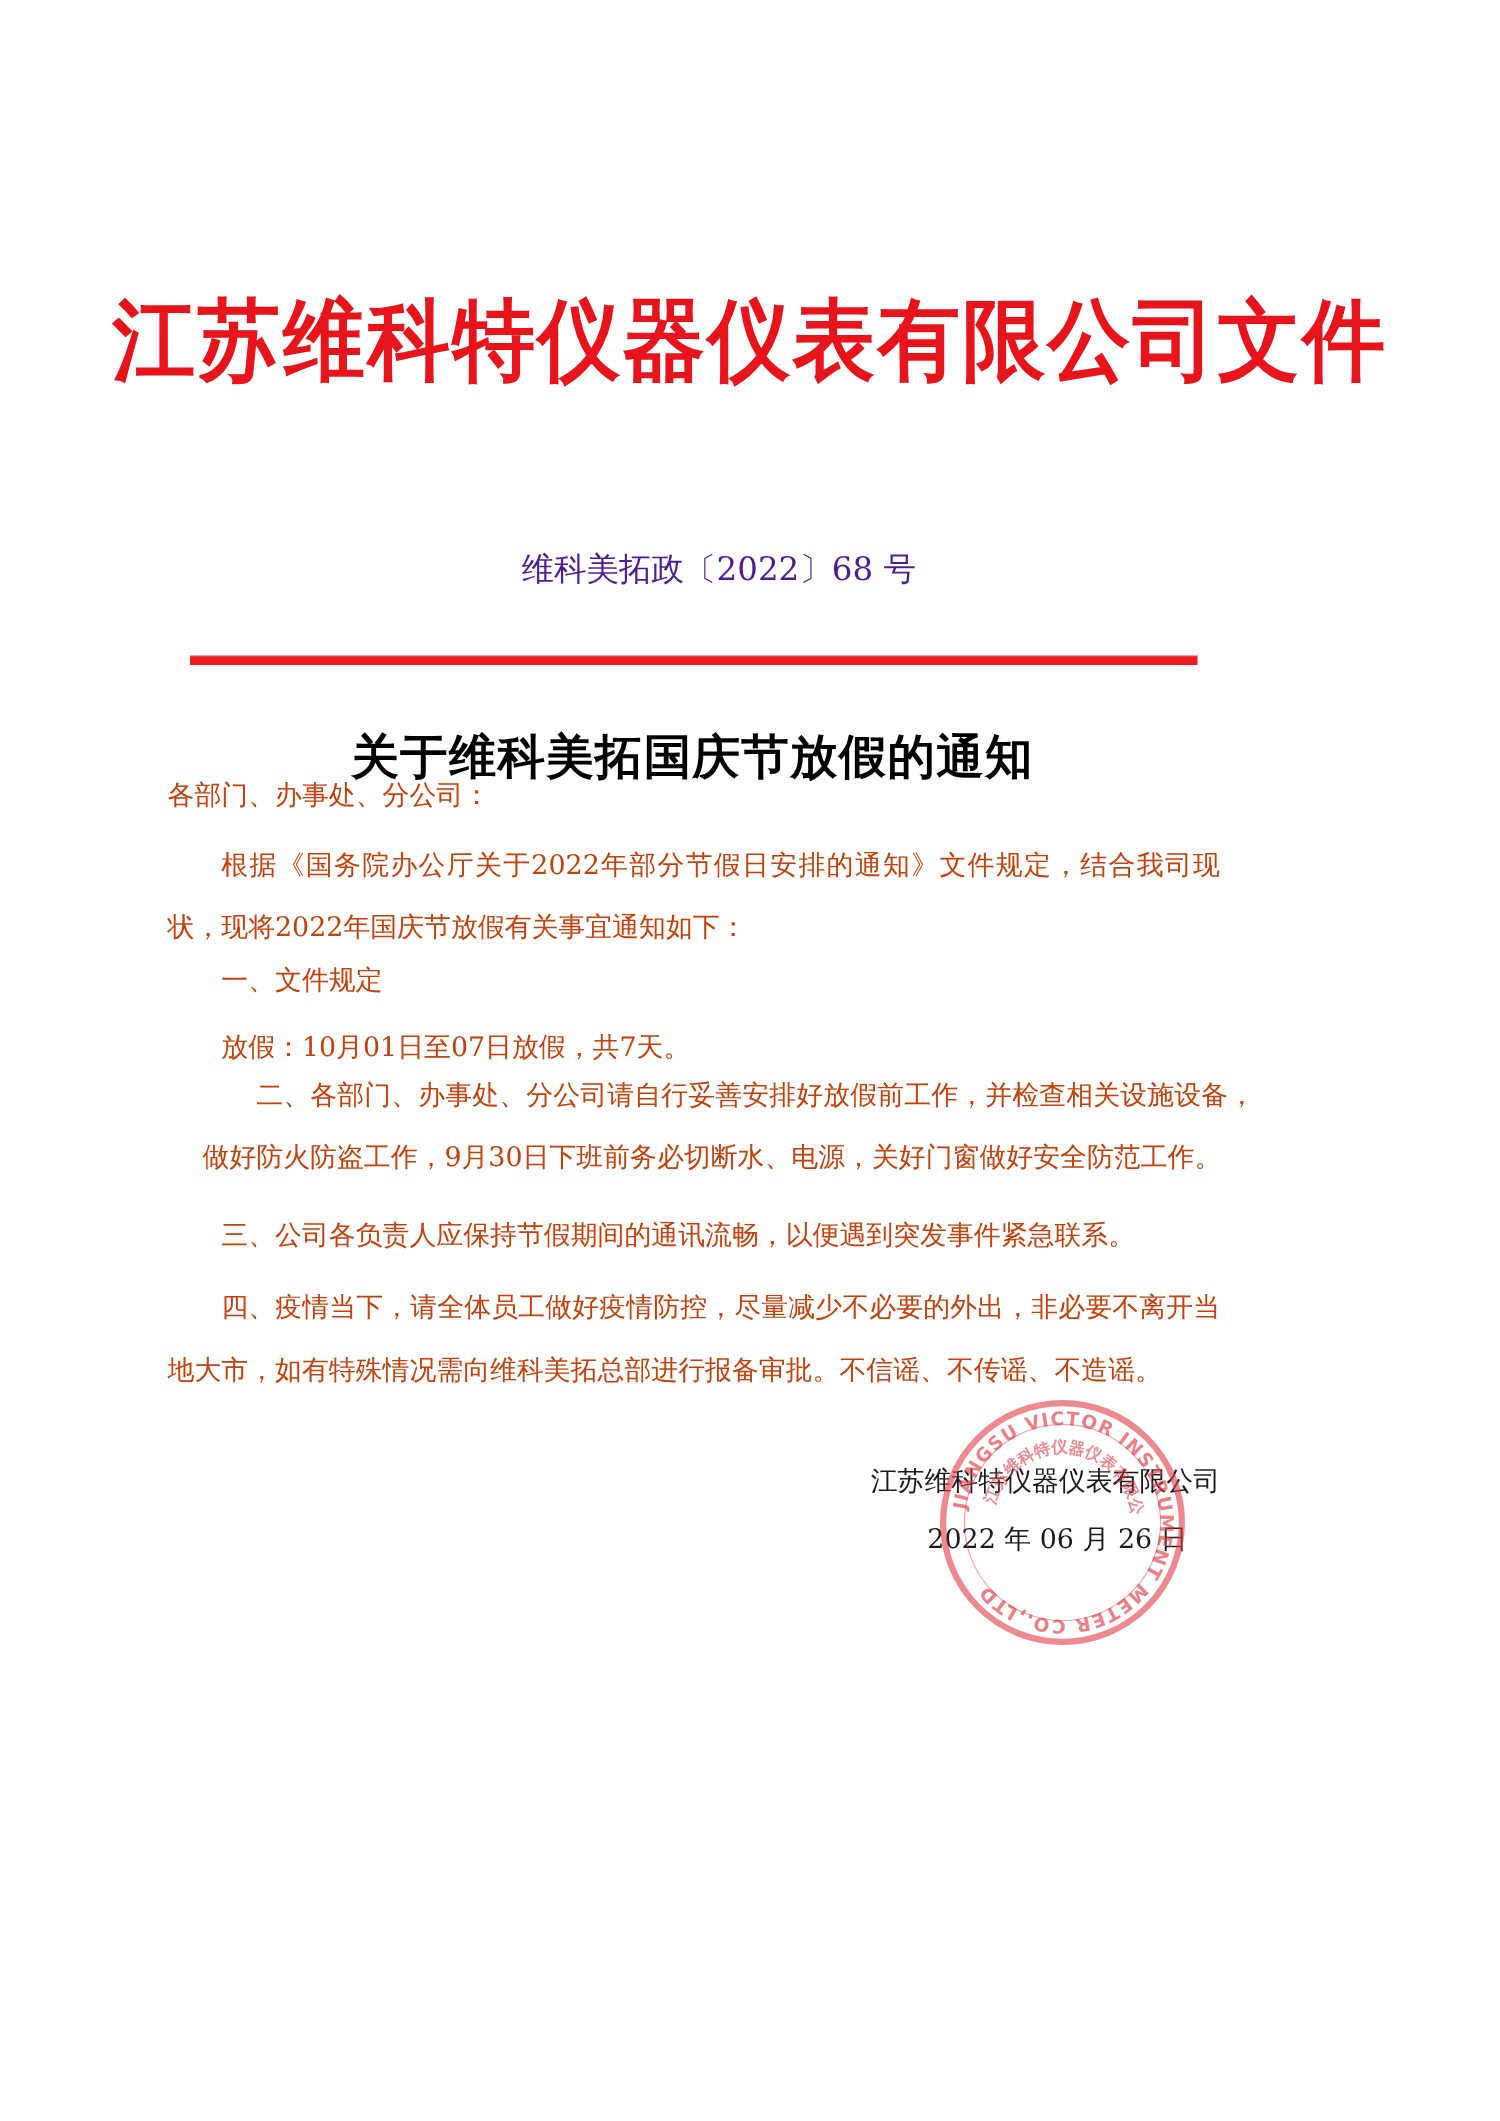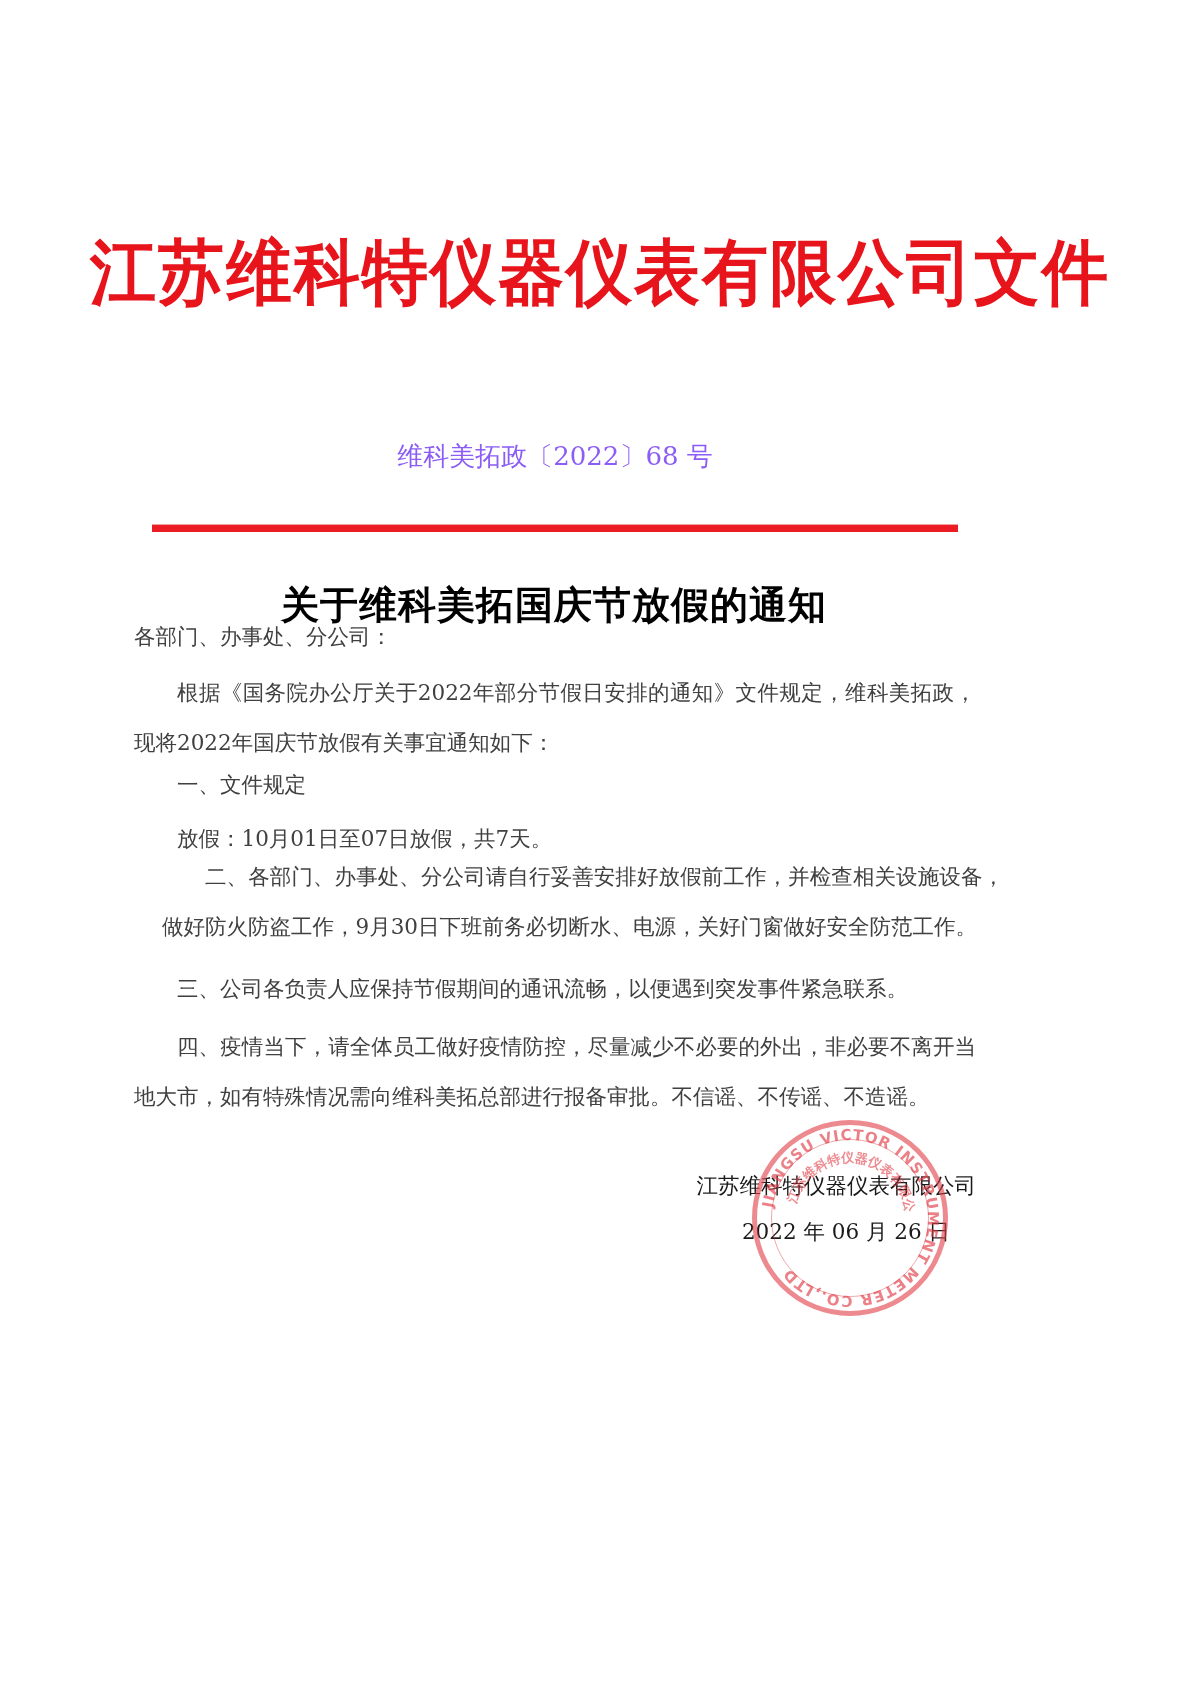--- a/index.html
+++ b/index.html
@@ -7,34 +7,34 @@
            font-family: "DejaVu Serif", "Liberation Serif", serif; color: #111; }
     .page { position: absolute; inset: 0; background: #fff; text-decoration: underline; }
     .header-title {
       position: absolute; left: 0; width: 1200px; top: 232px; text-align: center;
       color: #e8141c; font-size: 66px; font-weight: bold; letter-spacing: 2px;
       font-family: "DejaVu Serif", serif; line-height: 80px;
       transform: scaleY(1.08);
     }
     .doc-number {
       position: absolute; left: 0; width: 1110px; top: 438px; text-align: center;
-      font-size: 26px; line-height: 36px; color: #8b5cf6;
+      font-size: 26px; line-height: 36px; color: #4c1d95; padding-left: 20px;
     }
     .red-rule {
       position: absolute; left: 152px; width: 806px; top: 524px; height: 7px;
       background: #ec1c24; border-top: 1px solid #f2a0a0;
     }
     .notice-title {
       position: absolute; left: 0; width: 1108px; top: 580px; text-align: center;
       font-size: 38px; font-weight: bold; line-height: 50px; letter-spacing: 1px;
       color: #000000;
     }
     .para {
       position: absolute; left: 134px; width: 842px; font-size: 21.5px;
-      line-height: 50px; color: #404040; text-align: justify;
+      line-height: 50px; color: #c2410c; text-align: justify;
     }
     .indent { text-indent: 43px; }
     .sig {
       position: absolute; right: 224px; font-size: 21.5px; line-height: 40px; color: #1a1a1a;
       text-align: right;
     }
     .stamp {
       position: absolute; left: 752px; top: 1120px; width: 196px; height: 196px;
       border-radius: 50%; border: 5px solid rgba(225, 60, 70, 0.6);
       box-sizing: border-box; pointer-events: none;
@@ -53,21 +53,21 @@
   <div class="header-title">江苏维科特仪器仪表有限公司文件</div>
 
   <div class="doc-number">维科美拓政〔2022〕68 号</div>
 
   <div class="red-rule"></div>
 
   <div class="notice-title">关于维科美拓国庆节放假的通知</div>
 
   <div class="para" style="top:612px;">各部门、办事处、分公司：</div>
 
-  <div class="para indent" style="top:668px;">根据《国务院办公厅关于2022年部分节假日安排的通知》文件规定，维科美拓政，现将2022年国庆节放假有关事宜通知如下：</div>
+  <div class="para indent" style="top:668px;">根据《国务院办公厅关于2022年部分节假日安排的通知》文件规定，结合我司现状，现将2022年国庆节放假有关事宜通知如下：</div>
 
   <div class="para indent" style="top:760px;">一、文件规定</div>
 
   <div class="para indent" style="top:814px;">放假：10月01日至07日放假，共7天。</div>
 
   <div class="para indent" style="top:852px;margin-left:28px;">二、各部门、办事处、分公司请自行妥善安排好放假前工作，并检查相关设施设备，做好防火防盗工作，9月30日下班前务必切断水、电源，关好门窗做好安全防范工作。</div>
 
   <div class="para indent" style="top:964px;">三、公司各负责人应保持节假期间的通讯流畅，以便遇到突发事件紧急联系。</div>
 
   <div class="para indent" style="top:1022px;">四、疫情当下，请全体员工做好疫情防控，尽量减少不必要的外出，非必要不离开当地大市，如有特殊情况需向维科美拓总部进行报备审批。不信谣、不传谣、不造谣。</div>

